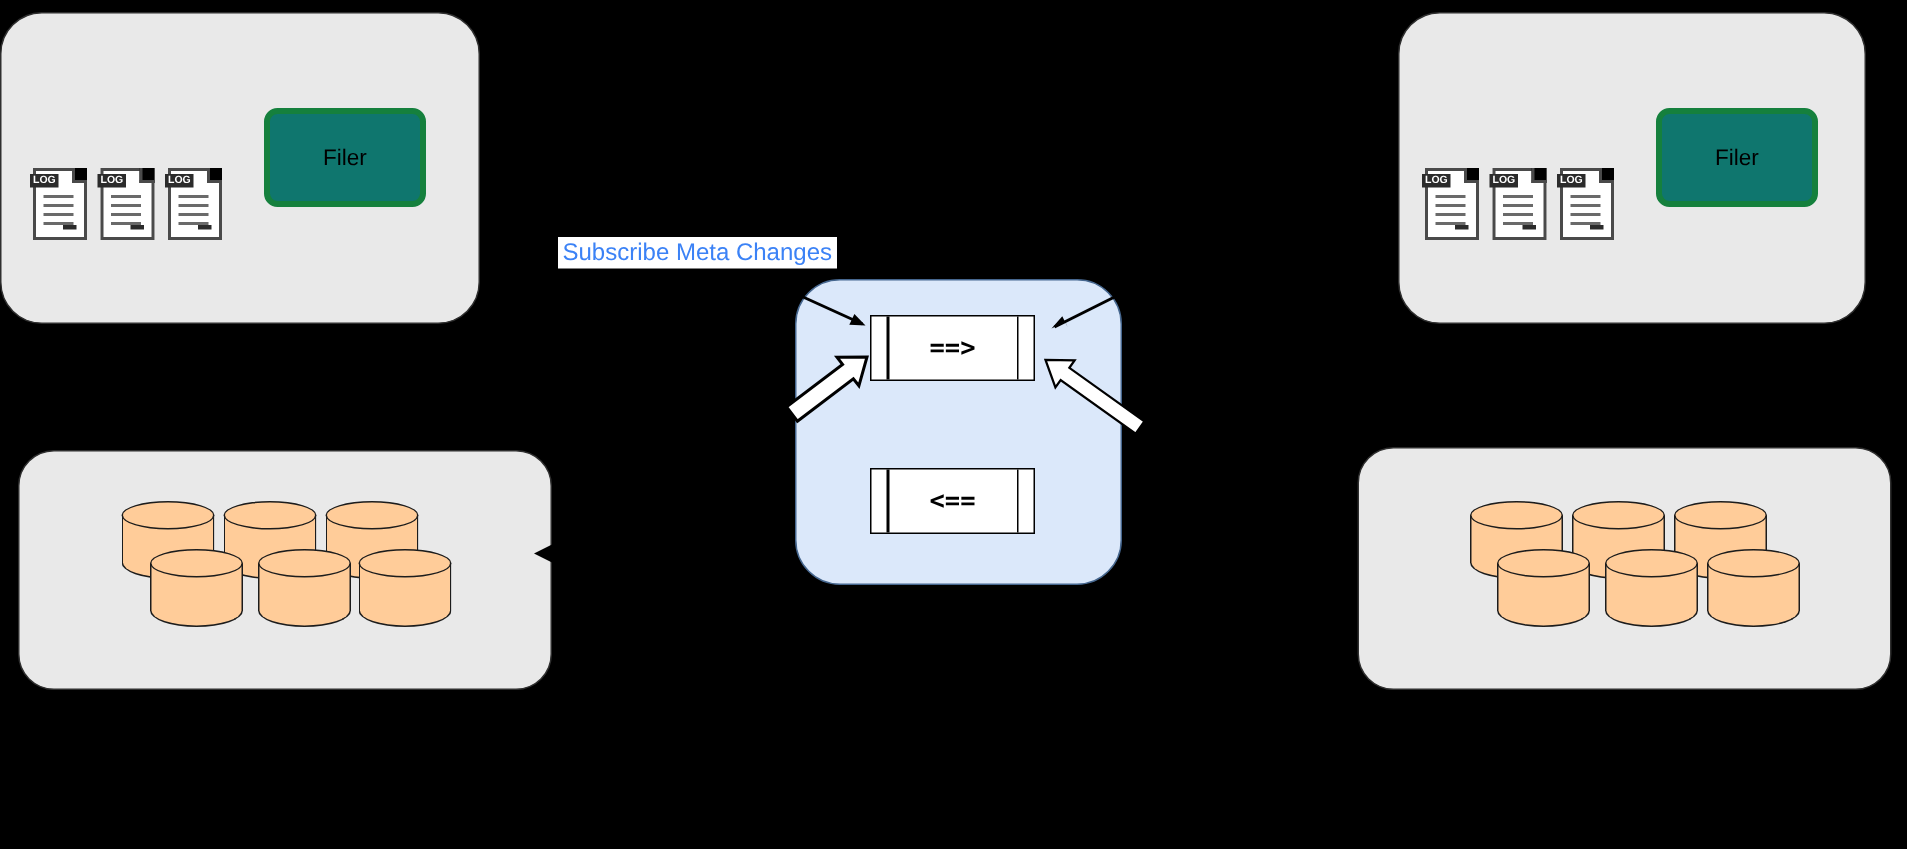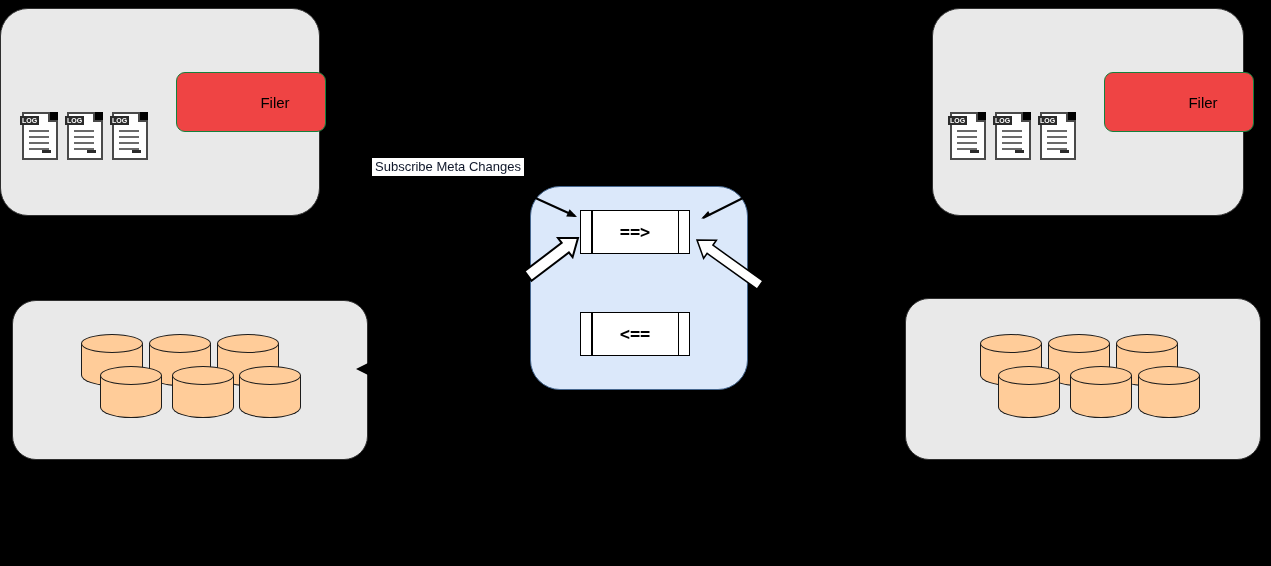--- a/index.html
+++ b/index.html
@@ -12,23 +12,23 @@
   
   .panel {
     position:absolute; background:#e9e9e9;
     border:1px solid #2f2f2f; border-radius:28px;
     box-sizing:border-box;
   }
 
   
   .filer {
     position:absolute; width:100px; height:58px;
-    background:#ef4444; border:1px solid #15803d; border-radius:9px;
+    background:#0f766e; border:4px solid #15803d; border-radius:9px;
     display:flex; align-items:center; justify-content:center;
-    font-size:15px; color:#000;padding-left:48px;
+    font-size:15px; color:#000;
   }
 
   
   .doc {
     position:absolute; width:36px; height:48px;
     background:#fff; border:2px solid #4a4a4a; box-sizing:border-box;
   }
   .doc .fold {
     position:absolute; top:-2px; right:-2px; width:10px; height:10px;
     background:#000; border-left:2px solid #4a4a4a; border-bottom:2px solid #4a4a4a;
@@ -71,21 +71,21 @@
   }
   .qbox::before, .qbox::after {
     content:""; position:absolute; top:0; bottom:0; width:1.5px; background:#000;
   }
   .qbox::before { left:10px; }
   .qbox::after  { right:10px; }
 
   
   .chip {
     position:absolute; left:372px; top:158px;
-    background:#fff; color:#0f172a; font-size:13px;
+    background:#fff; color:#3b82f6; font-size:16px;
     padding:1px 3px; line-height:1.2;
   }
 
   .overlay { position:absolute; left:0; top:0; width:1271px; height:566px; pointer-events:none; }
 </style>
 </head>
 <body>
 
 <div id="stage">
 

